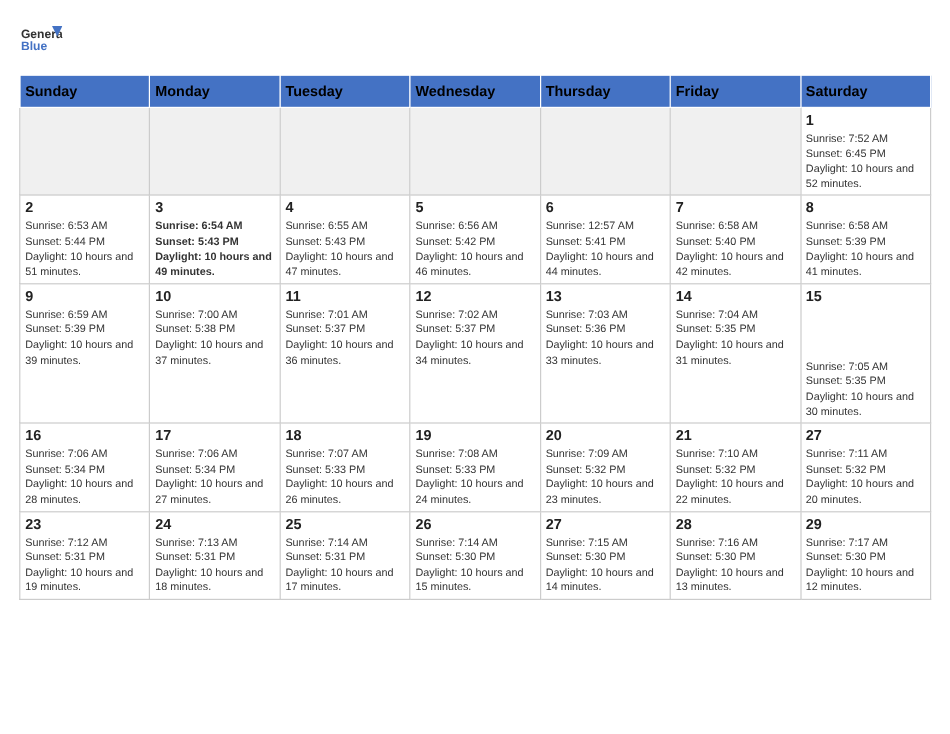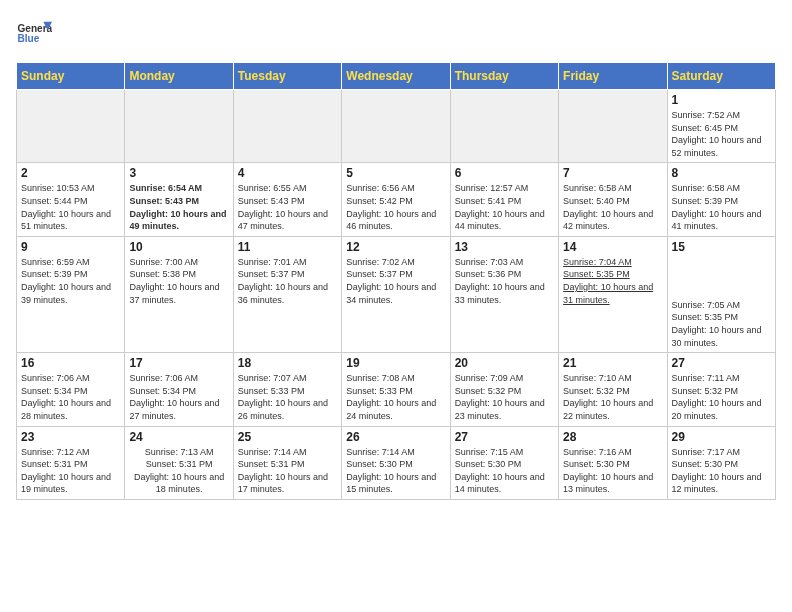--- a/index.html
+++ b/index.html
@@ -37,21 +37,21 @@
       font-size: 14px;
       color: #444;
     }
     table {
       width: 100%;
       border-collapse: collapse;
       table-layout: fixed;
     }
     thead tr th {
       background-color: #4472C4;
-      color: #fde047;
+      color: #000000;
       font-size: 12px;
       font-weight: bold;
       padding: 6px 4px;
       text-align: left;
       border: 1px solid #fff;
     }
     tbody tr td {
       border: 1px solid #ccc;
       vertical-align: top;
       padding: 3px 4px;
@@ -121,21 +121,21 @@
         <td>
           <span class="day-number">1</span>
           <div class="day-info" style="white-space: pre-line;">Sunrise: 7:52 AM
 Sunset: 6:45 PM
 Daylight: 10 hours and 52 minutes.</div>
         </td>
       </tr>
       <tr>
         <td>
           <span class="day-number">2</span>
-          <div class="day-info" style="white-space: pre-line;">Sunrise: 10:53 AM
+          <div class="day-info" style="white-space: pre-line;">Sunrise: 6:53 AM
 Sunset: 5:44 PM
 Daylight: 10 hours and 51 minutes.</div>
         </td>
         <td>
           <span class="day-number">3</span>
           <div class="day-info" style="white-space: pre-line; font-weight: bold;">Sunrise: 6:54 AM
 Sunset: 5:43 PM
 Daylight: 10 hours and 49 minutes.</div>
         </td>
         <td>
@@ -195,21 +195,21 @@
 Daylight: 10 hours and 34 minutes.</div>
         </td>
         <td>
           <span class="day-number">13</span>
           <div class="day-info" style="white-space: pre-line;">Sunrise: 7:03 AM
 Sunset: 5:36 PM
 Daylight: 10 hours and 33 minutes.</div>
         </td>
         <td>
           <span class="day-number">14</span>
-          <div class="day-info" style="white-space: pre-line; text-decoration: underline;">Sunrise: 7:04 AM
+          <div class="day-info" style="white-space: pre-line;">Sunrise: 7:04 AM
 Sunset: 5:35 PM
 Daylight: 10 hours and 31 minutes.</div>
         </td>
         <td>
           <span class="day-number">15</span>
           <div class="day-info" style="white-space: pre-line; margin-top: 45px;">Sunrise: 7:05 AM
 Sunset: 5:35 PM
 Daylight: 10 hours and 30 minutes.</div>
         </td>
       </tr>
@@ -259,21 +259,21 @@
       </tr>
       <tr>
         <td>
           <span class="day-number">23</span>
           <div class="day-info" style="white-space: pre-line;">Sunrise: 7:12 AM
 Sunset: 5:31 PM
 Daylight: 10 hours and 19 minutes.</div>
         </td>
         <td>
           <span class="day-number">24</span>
-          <div class="day-info" style="white-space: pre-line; text-align: center;">Sunrise: 7:13 AM
+          <div class="day-info" style="white-space: pre-line;">Sunrise: 7:13 AM
 Sunset: 5:31 PM
 Daylight: 10 hours and 18 minutes.</div>
         </td>
         <td>
           <span class="day-number">25</span>
           <div class="day-info" style="white-space: pre-line;">Sunrise: 7:14 AM
 Sunset: 5:31 PM
 Daylight: 10 hours and 17 minutes.</div>
         </td>
         <td>

